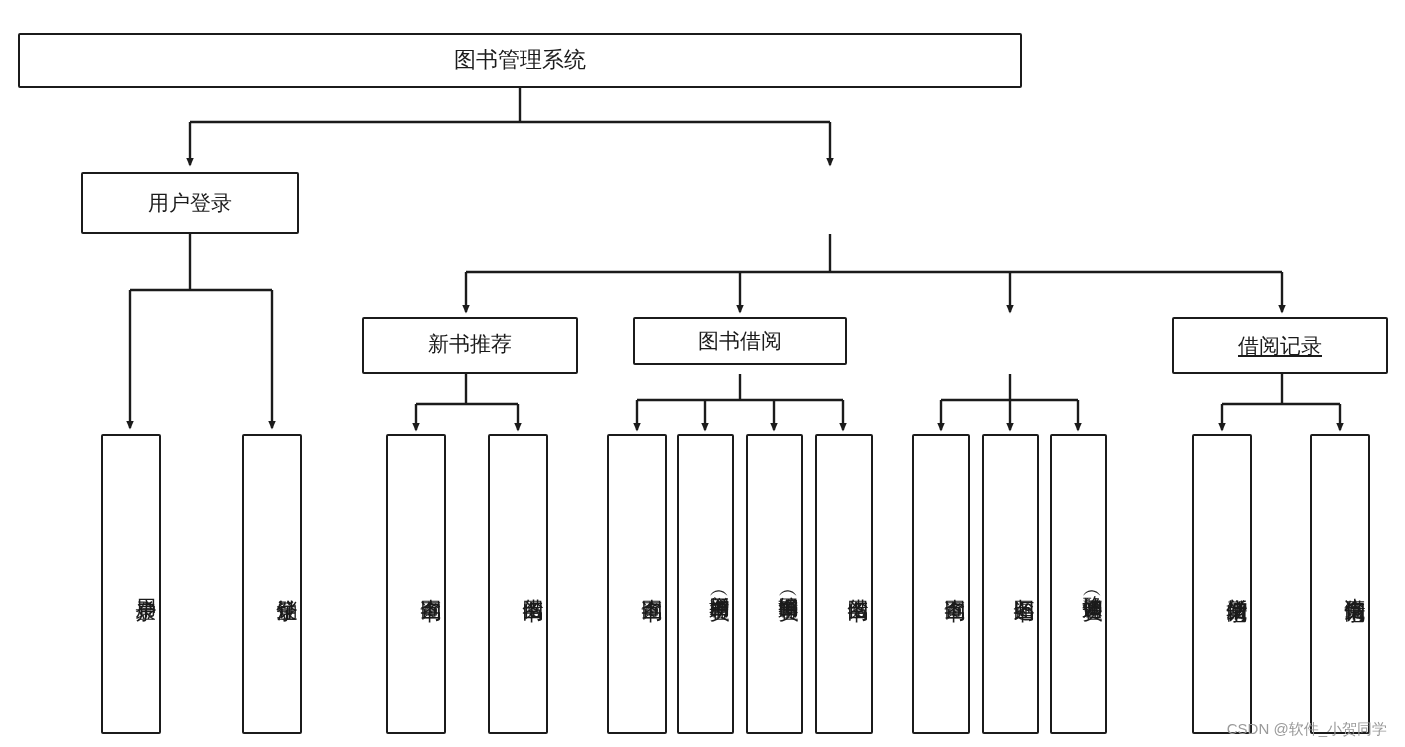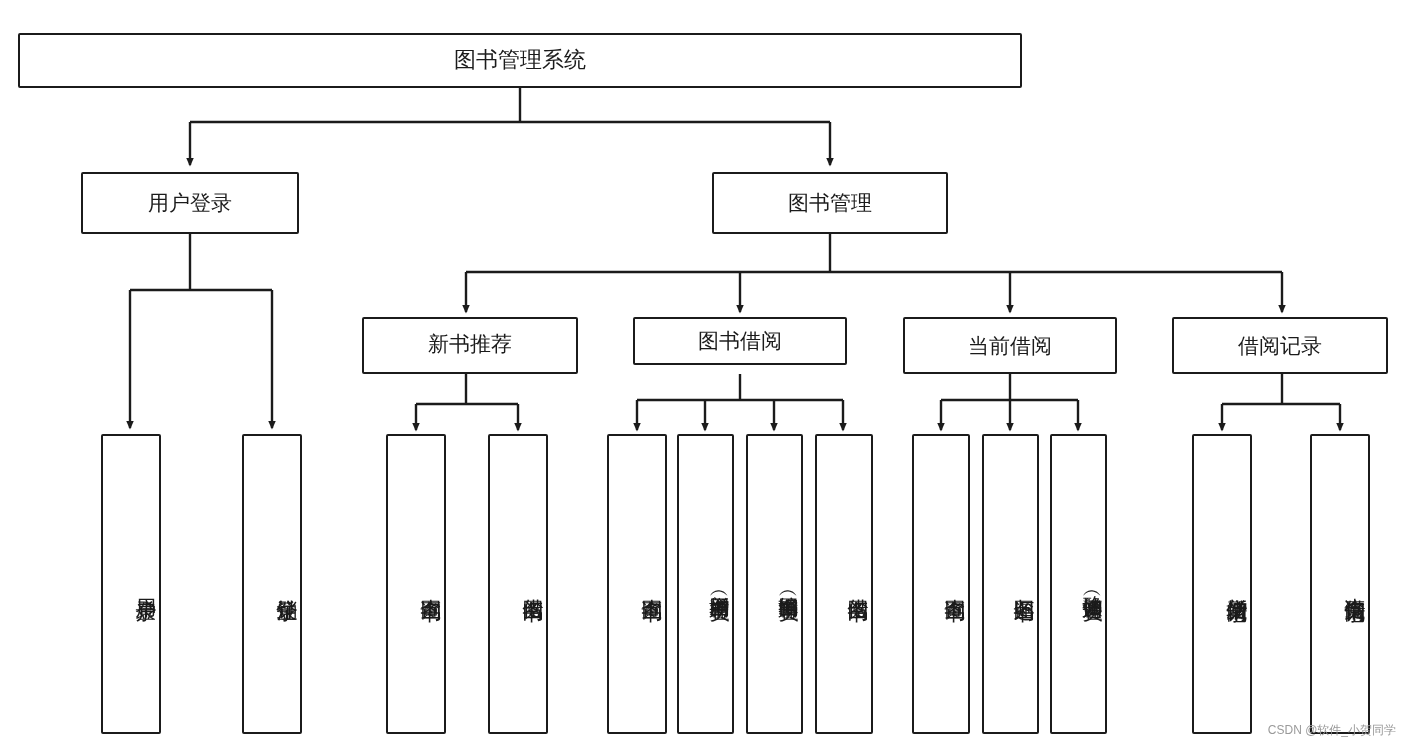--- a/index.html
+++ b/index.html
@@ -52,23 +52,23 @@
     letter-spacing: 1px;
     padding: 10px 0;
     align-items: flex-start;
     justify-content: center;
   }
   .node.v.twocol {
     font-size: 20px;
   }
   .watermark {
     position: absolute;
-    right: 9px;
+    right: 18px;
     bottom: 8px;
-    font-size: 12px;
+    font-size: 15px;
     color: #9a9a9a;
     white-space: nowrap;
   }
 </style>
 </head>
 <body>
 
 <div id="stage">
 
   <svg id="wires" viewBox="0 0 1405 747">
@@ -117,26 +117,24 @@
       <path d="M1282,374 L1282,404"></path>
       <path d="M1222,404 L1340,404"></path>
       <path d="M1222,404 L1222,430" marker-end="url(#arrow)"></path>
       <path d="M1340,404 L1340,430" marker-end="url(#arrow)"></path>
     </g>
   </svg>
 
   <div class="node root h" style="left:18px; top:13px; width:1004px; height:55px;margin-top:20px;">图书管理系统</div>
 
   <div class="node h" style="left:81px; top:172px; width:218px; height:62px;">用户登录</div>
-  <div class="node h" style="left:712px; top:172px; width:236px; height:62px;">图书管理</div>
 
   <div class="node h" style="left:362px; top:317px; width:216px; height:57px;font-family:Liberation Mono, monospace;">新书推荐</div>
   <div class="node h" style="left:633px; top:317px; width:214px; height:48px;">图书借阅</div>
-  <div class="node h" style="left:903px; top:317px; width:214px; height:57px;">当前借阅</div>
-  <div class="node h" style="left:1172px; top:317px; width:216px; height:57px;">借阅记录</div>
+  <div class="node h" style="left:1172px; top:317px; width:216px; height:57px;text-decoration:underline;">借阅记录</div>
 
   <div class="node v" style="left:101px; top:434px; width:60px; height:300px;">用户登录</div>
   <div class="node v" style="left:242px; top:434px; width:60px; height:300px;">注销登录</div>
 
   <div class="node v" style="left:386px; top:434px; width:60px; height:300px;">查询图书</div>
   <div class="node v" style="left:488px; top:434px; width:60px; height:300px;">借阅图书</div>
 
   <div class="node v" style="left:607px; top:434px; width:60px; height:300px;">查询图书</div>
   <div class="node v twocol" style="left:677px; top:434px; width:57px; height:300px;">新增图书（管理员）</div>
   <div class="node v twocol" style="left:746px; top:434px; width:57px; height:300px;">编辑图书（管理员）</div>

